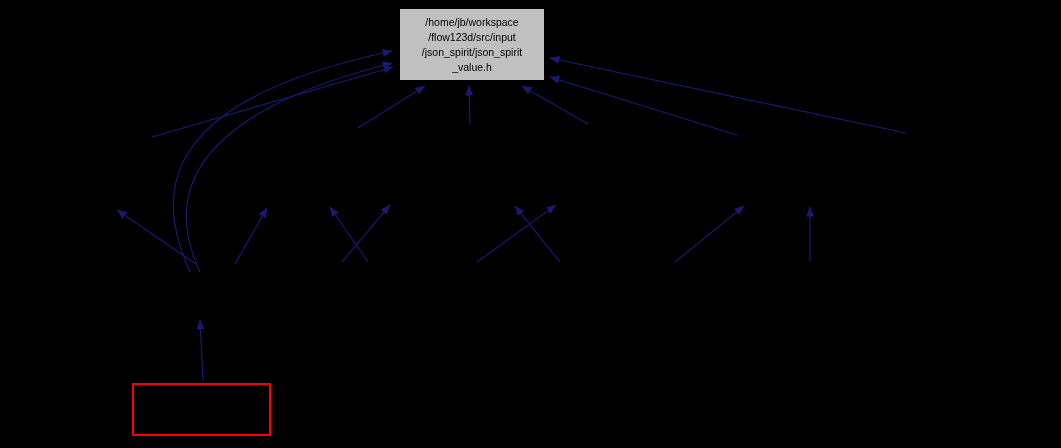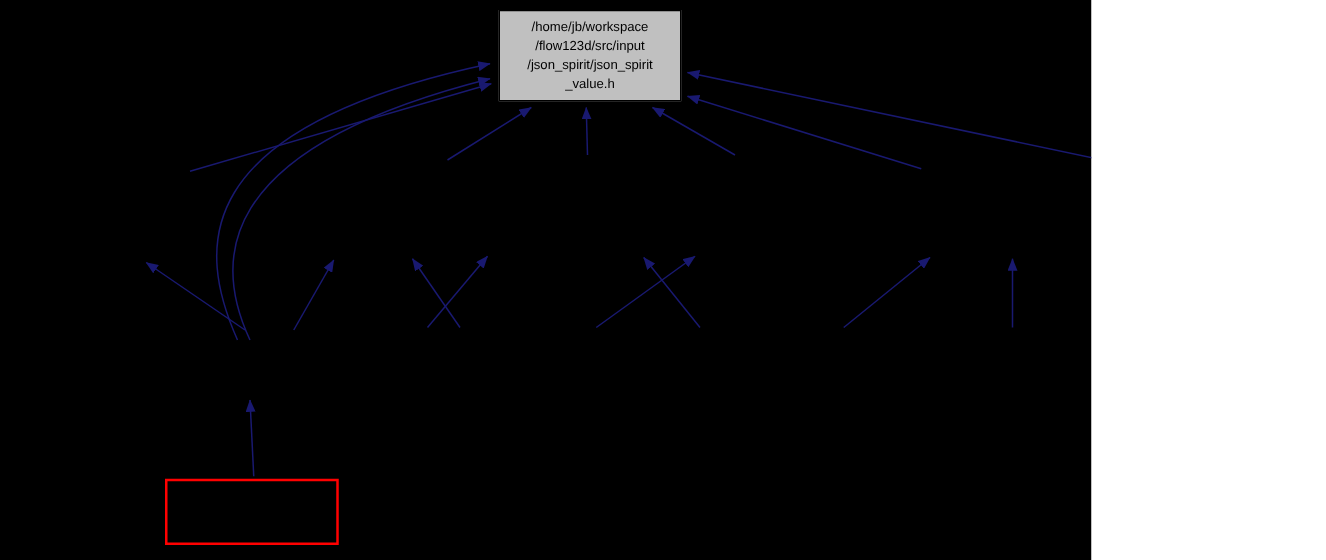--- a/index.html
+++ b/index.html
@@ -1,18 +1,18 @@
 <!DOCTYPE html>
 <html><head>
 <meta charset="utf-8">
 <style>
   html,body{margin:0;padding:0;}
   .graph-canvas{
     position:relative;
-    width:873px;
+    width:1061px;
     height:448px;
     overflow:hidden;
     font-family:"Liberation Sans", sans-serif;
   }
   .edges-svg{
     position:absolute;
     left:0;top:0;
     width:1061px;height:448px;
     display:block;
   }

